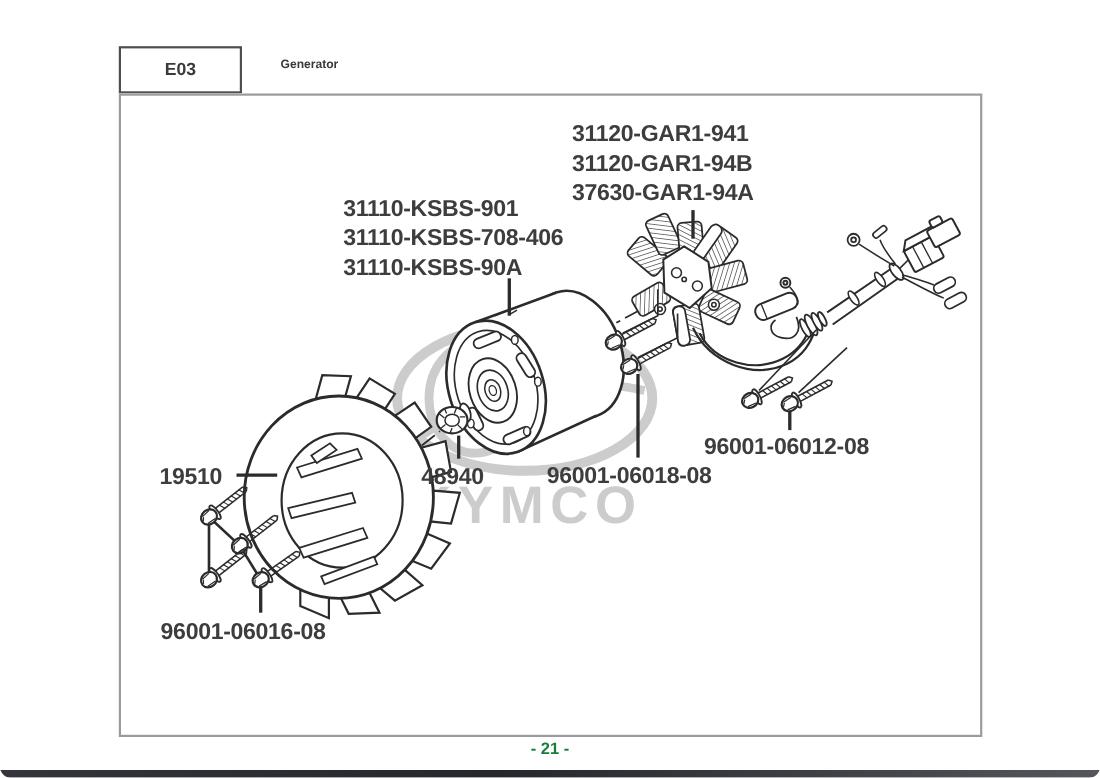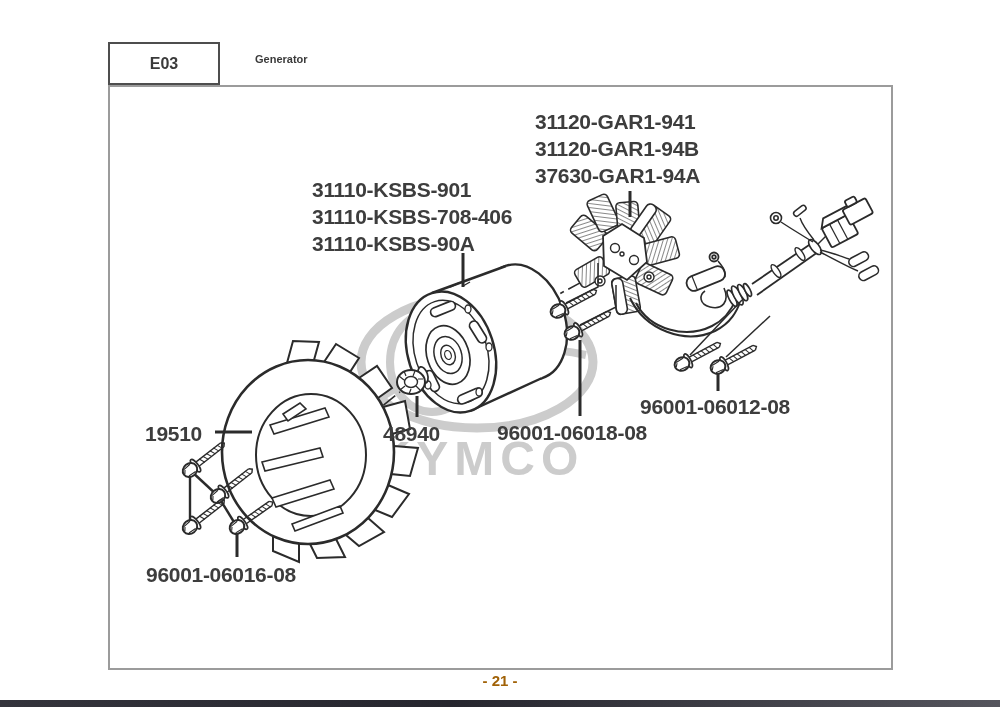--- a/index.html
+++ b/index.html
@@ -1,27 +1,27 @@
 <!DOCTYPE html>
 <html><head>
 <meta charset="utf-8">
 <style>
   html,body{margin:0;padding:0;background:#fff;}
   #page{position:relative;width:1000px;height:707px;background:#fff;overflow:hidden;
-        font-family:"Liberation Sans","DejaVu Sans",sans-serif;color:#3d3d3d;}
+        font-family:"Liberation Sans","DejaVu Sans",sans-serif;color:#3d3d3d;border-radius:10px;}
   .hdr-box{position:absolute;left:108px;top:42px;width:112px;height:43px;
            border:2px solid #4e4e4e;box-sizing:border-box;display:flex;
            align-items:center;justify-content:center;font-weight:bold;font-size:16px;color:#3a3a3a;}
   .hdr-title{position:absolute;left:255px;top:53px;font-weight:bold;font-size:11px;color:#3a3a3a;}
   .frame{position:absolute;left:108px;top:85px;width:785px;height:585px;
          border:2px solid #9b9b9b;box-sizing:border-box;background:#fff;}
   .lbl{position:absolute;font-weight:bold;font-size:21px;letter-spacing:-0.3px;
        color:#3d3d3d;white-space:nowrap;line-height:27px;z-index:5;}
   .footer{position:absolute;left:0;top:672px;width:1000px;text-align:center;
-          font-weight:bold;font-size:15px;color:#a16207;z-index:5;}
+          font-weight:bold;font-size:15px;color:#15803d;z-index:5;}
   .bottom-bar{position:absolute;left:0;top:700px;width:1000px;height:7px;
           background:linear-gradient(90deg,#34343c 0%,#26262e 45%,#55555d 100%);}
   svg.diagram{position:absolute;left:0;top:0;z-index:2;}
 </style>
 </head>
 <body>
 
 <div id="page">
 
   <div class="hdr-box">
@@ -266,21 +266,21 @@
       <line x1="463" y1="253" x2="463" y2="287"></line>
       <line x1="630" y1="191" x2="630" y2="217"></line>
       <line x1="417" y1="396" x2="417" y2="417"></line>
       <line x1="580" y1="340" x2="580" y2="416"></line>
       <line x1="718" y1="374" x2="718" y2="391"></line>
       <line x1="237" y1="533" x2="237" y2="557"></line>
       <line x1="215" y1="432" x2="252" y2="432"></line>
     </g>
   </svg>
 
-  <div class="lbl" style="left:520px;top:108px;margin-left:15px;">
+  <div class="lbl" style="left:520px;top:108px;">
     <div>31120-GAR1-941</div>
     <div>31120-GAR1-94B</div>
     <div>37630-GAR1-94A</div>
   </div>
 
   <div class="lbl" style="left:312px;top:176px;">
     <div>31110-KSBS-901</div>
     <div>31110-KSBS-708-406</div>
     <div>31110-KSBS-90A</div>
   </div>

